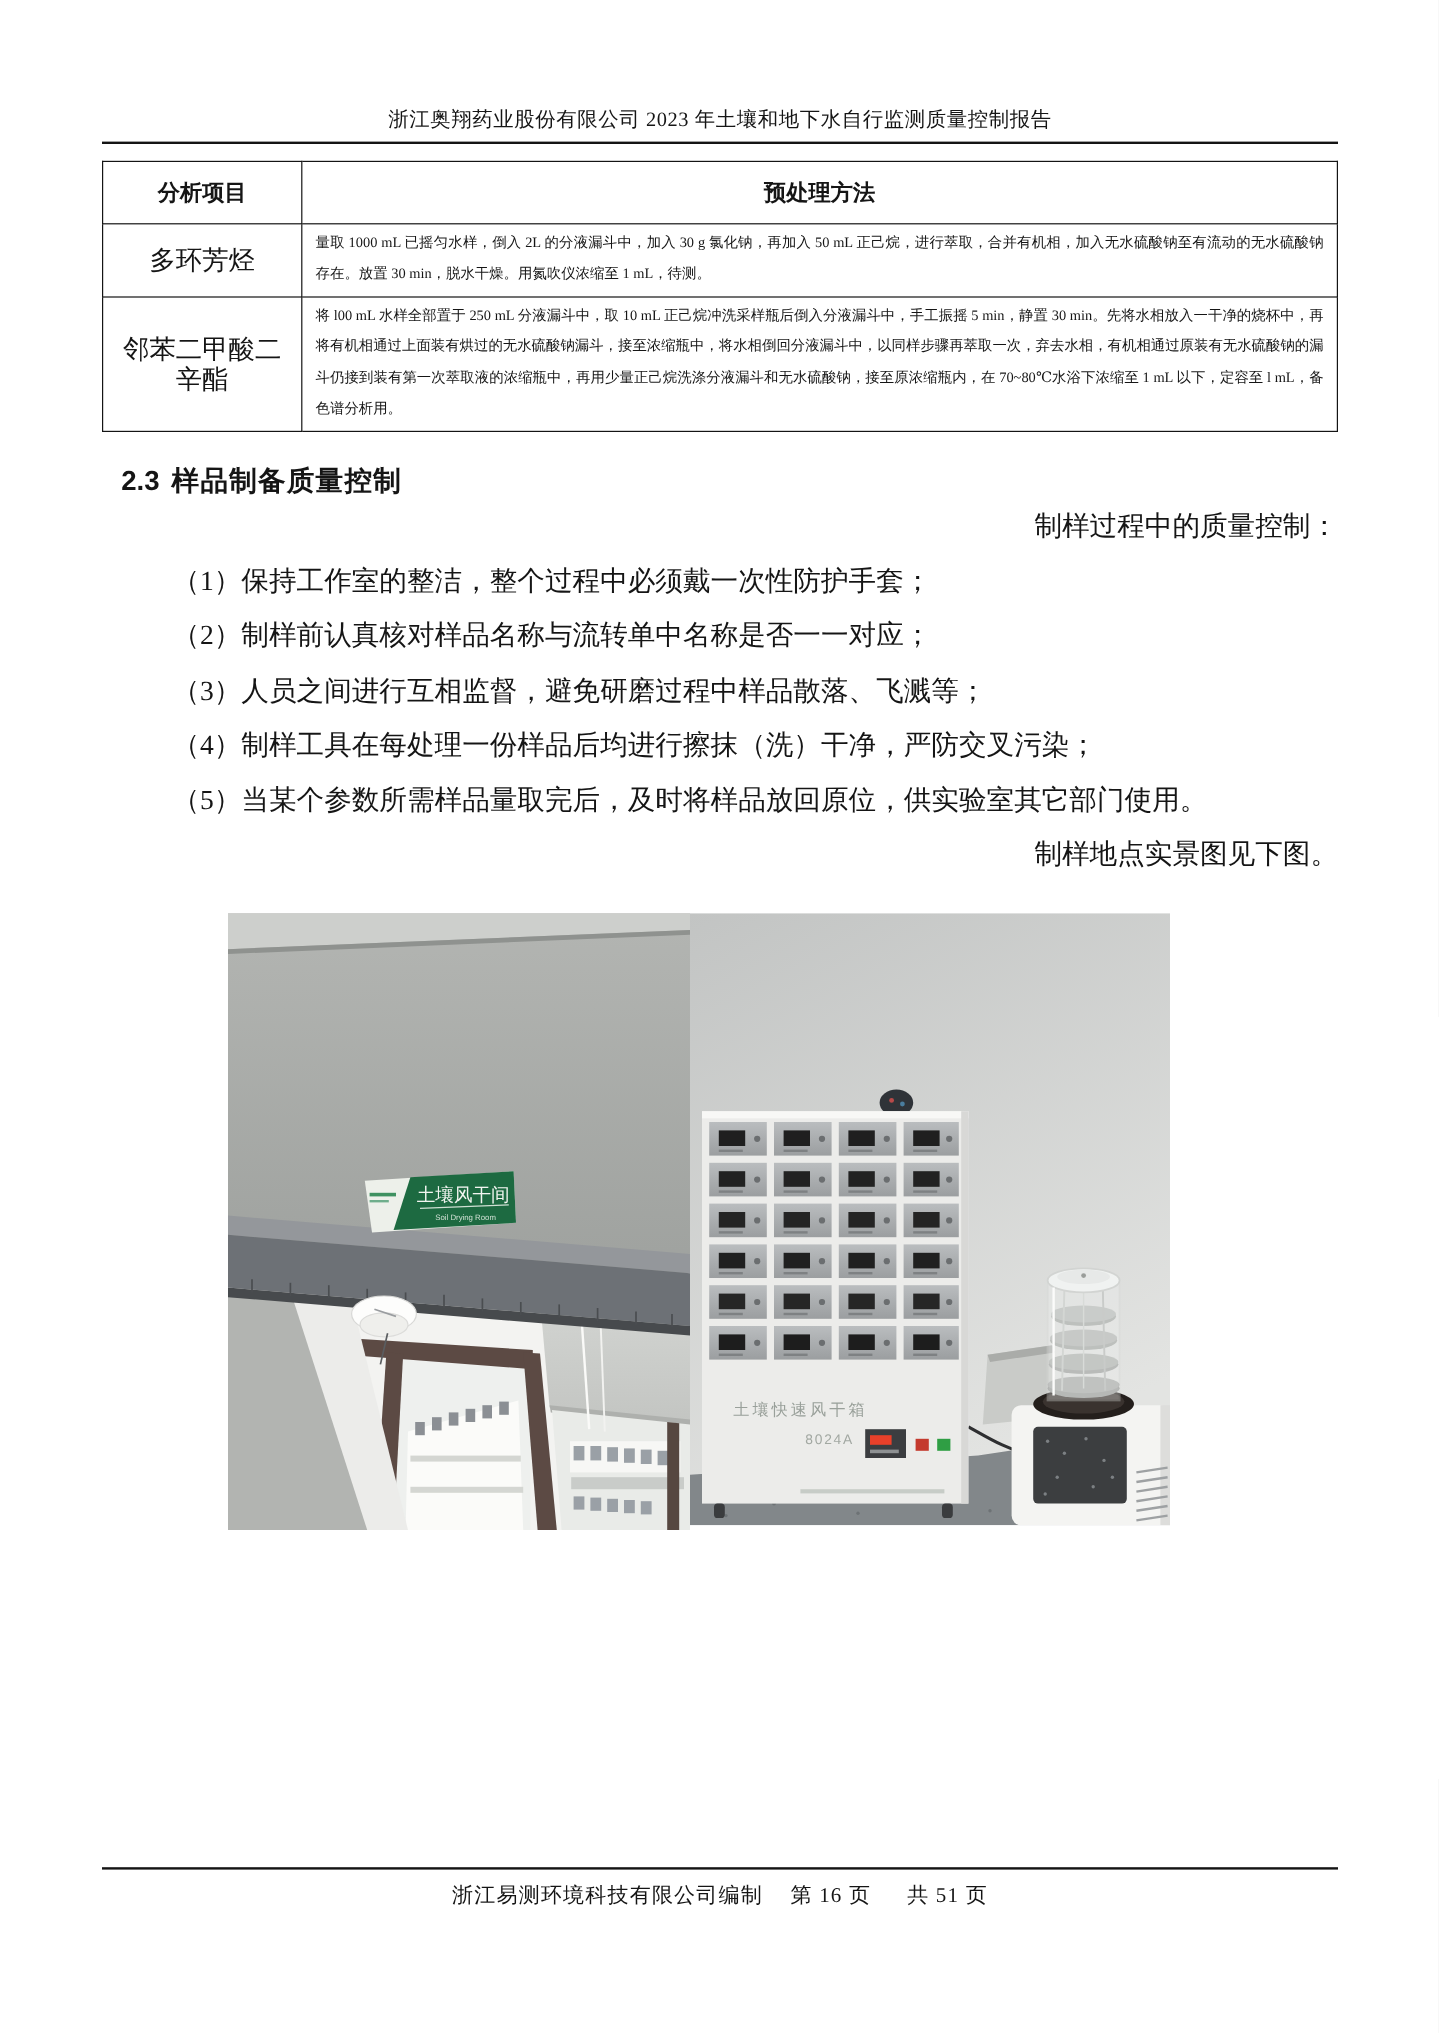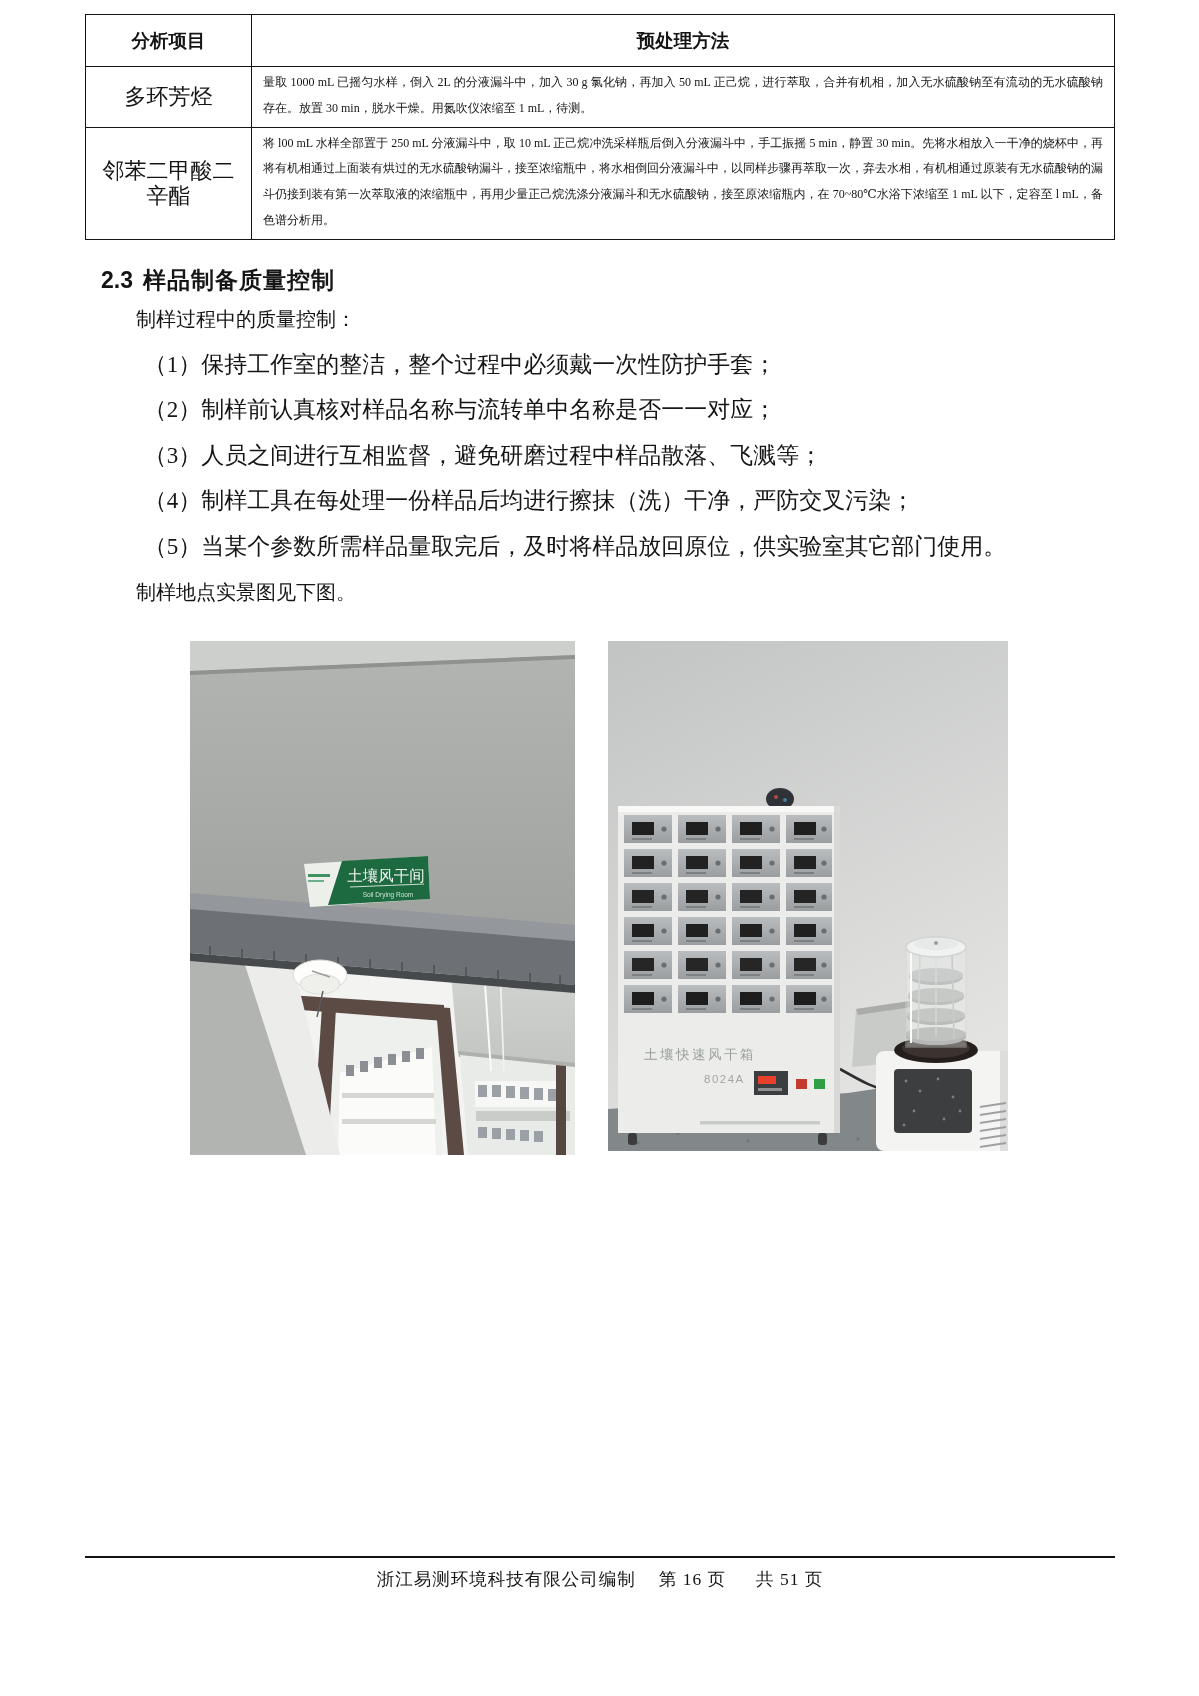--- a/index.html
+++ b/index.html
@@ -25,41 +25,44 @@
   .section-heading {
     margin:25px 0 0 16px; font-size:23px; font-weight:bold;
     font-family:"Liberation Sans","DejaVu Sans",sans-serif; letter-spacing:1px;
   }
   .section-heading .sec-no { margin-right:10px; letter-spacing:0; }
 
   .body-para {
     margin-top:16px; font-size:23px; line-height:47px;
     text-align:justify; text-indent:2.55em;
   }
-  .plain-line { font-size:20px; line-height:46px; text-indent:2.55em; }
+  .plain-line { font-size:23px; line-height:46px; text-indent:2.55em;text-align:right; }
   .list-block { margin-top:0; }
   .list-item { font-size:23px; line-height:45.5px; text-indent:2.55em; }
 
-  .photos { display:flex; gap:33px; margin:26px 0 0 105px; }
+  .photos { display:flex; margin:26px 0 0 105px; }
   .photo { display:block; }
 
   .doc-footer {
     position:absolute; left:85px; top:1556px; width:1030px;
     border-top:2.2px solid #141414; text-align:center;
     font-size:17.5px; padding-top:9px; letter-spacing:1px;
   }
   .doc-footer .pg { margin-left:23px; }
   .doc-footer .tot { margin-left:30px;margin-top:23px; }
 </style>
 </head>
 <body>
 
 <div class="page">
   <div class="content">
 
+    <div class="doc-header">
+      <span>浙江奥翔药业股份有限公司 2023 年土壤和地下水自行监测质量控制报告</span>
+    </div>
 
     <table class="pre-table">
       <thead>
         <tr>
           <th class="col-item">分析项目</th>
           <th>预处理方法</th>
         </tr>
       </thead>
       <tbody>
         <tr>

